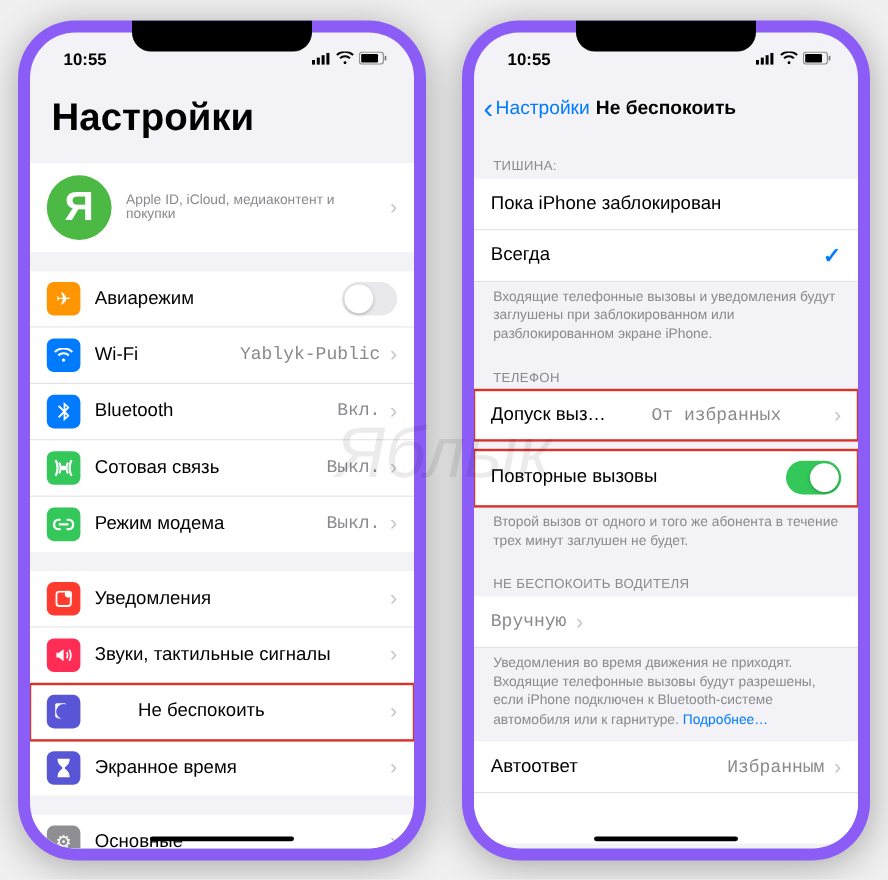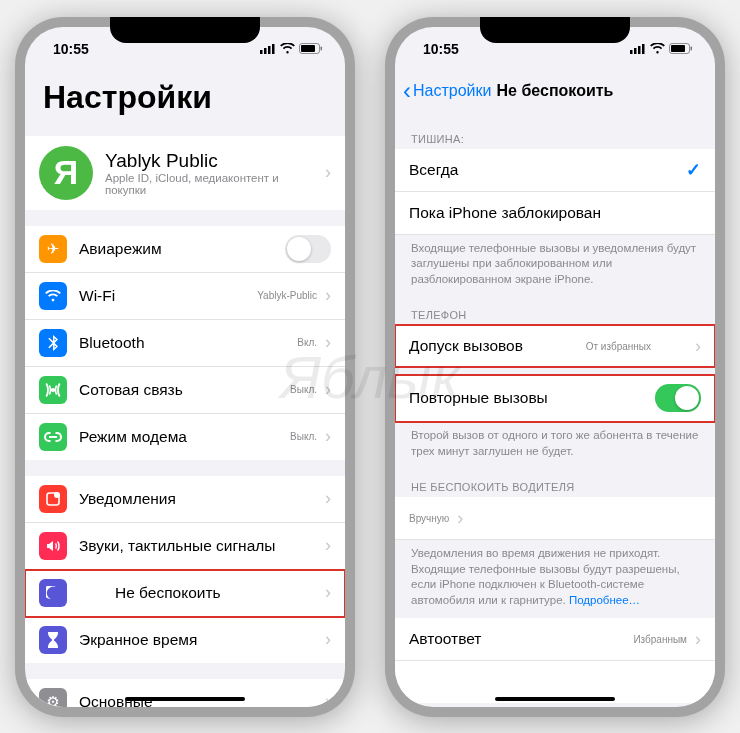--- a/index.html
+++ b/index.html
@@ -22,21 +22,21 @@
     font-size: 60px;
     color: rgba(0,0,0,0.08);
     pointer-events: none;
     font-style: italic;
     z-index: 1000;
     margin-top: 10px;
   }
   .phone-frame {
     width: 340px;
     height: 700px;
-    background: #a3a3a3;
+    background: #8b5cf6;
     border-radius: 48px;
     box-shadow: 0 4px 30px rgba(0,0,0,0.3);
     position: relative;
     overflow: hidden;
     padding: 10px;
     box-sizing: border-box;
   }
   .screen {
     background: #f2f2f7;
     width: 100%;
@@ -120,21 +120,21 @@
     border-radius: 6px;
     display: flex;
     align-items: center;
     justify-content: center;
     margin-right: 12px;
     color: #fff;
     font-size: 15px;
     flex-shrink: 0;
   }
   .cell-label { flex: 1; color:#000; white-space:nowrap; overflow:hidden; text-overflow:ellipsis;}
-  .cell-value { color:#8a8a8e; font-size:10px; white-space:nowrap; overflow:hidden; text-overflow:ellipsis; max-width:150px;}
+  .cell-value { color:#8a8a8e; font-size:15px; white-space:nowrap; overflow:hidden; text-overflow:ellipsis; max-width:150px;font-family:Liberation Mono, monospace;}
   .chevron { color:#c7c7cc; margin-left:8px; font-size:18px; }
   .checkmark { color:#007aff; font-size:18px; font-weight:600;}
   .switch {
     width: 46px; height: 28px; border-radius: 14px;
     position: relative; flex-shrink:0;
   }
   .switch.off { background:#e9e9eb; }
   .switch.on { background:#34c759; }
   .switch .knob {
     width: 24px; height:24px; border-radius:50%; background:#fff;
@@ -185,21 +185,20 @@
           </svg>
       </span>
     </div>
     <div class="content">
       <div class="large-title">Настройки</div>
 
       <div class="group tight">
         <div class="cell profile-cell">
           <div class="avatar">Я</div>
           <div style="flex:1;min-width:0">
-            <div class="profile-name">Yablyk Public</div>
             <div class="profile-sub">Apple ID, iCloud, медиаконтент и покупки</div>
           </div>
           <span class="chevron">›</span>
         </div>
       </div>
 
       <div class="group">
         <div class="cell">
           <div class="icon-box" style="background:#ff9500">✈</div>
           <span class="cell-label">Авиарежим</span>
@@ -328,25 +327,25 @@
       <div class="nav-back">
         <span style="font-size:24px;margin-right:2px">‹</span>
         <span>Настройки</span>
       </div>
       <div class="nav-title">Не беспокоить</div>
     </div>
     <div class="content">
       <div class="group" style="margin-top:18px">
         <div class="group-header">ТИШИНА:</div>
         <div class="cell">
+          <span class="cell-label">Пока iPhone заблокирован</span>
+        </div>
+        <div class="cell">
           <span class="cell-label">Всегда</span>
           <span class="checkmark">✓</span>
-        </div>
-        <div class="cell">
-          <span class="cell-label">Пока iPhone заблокирован</span>
         </div>
         <div class="group-footer">Входящие телефонные вызовы и уведомления будут заглушены при заблокированном или разблокированном экране iPhone.</div>
       </div>
 
       <div class="group">
         <div class="group-header">ТЕЛЕФОН</div>
         <div class="cell highlight">
           <span class="cell-label">Допуск вызовов</span>
           <span class="cell-value">От избранных</span>
           <span class="chevron">›</span>

